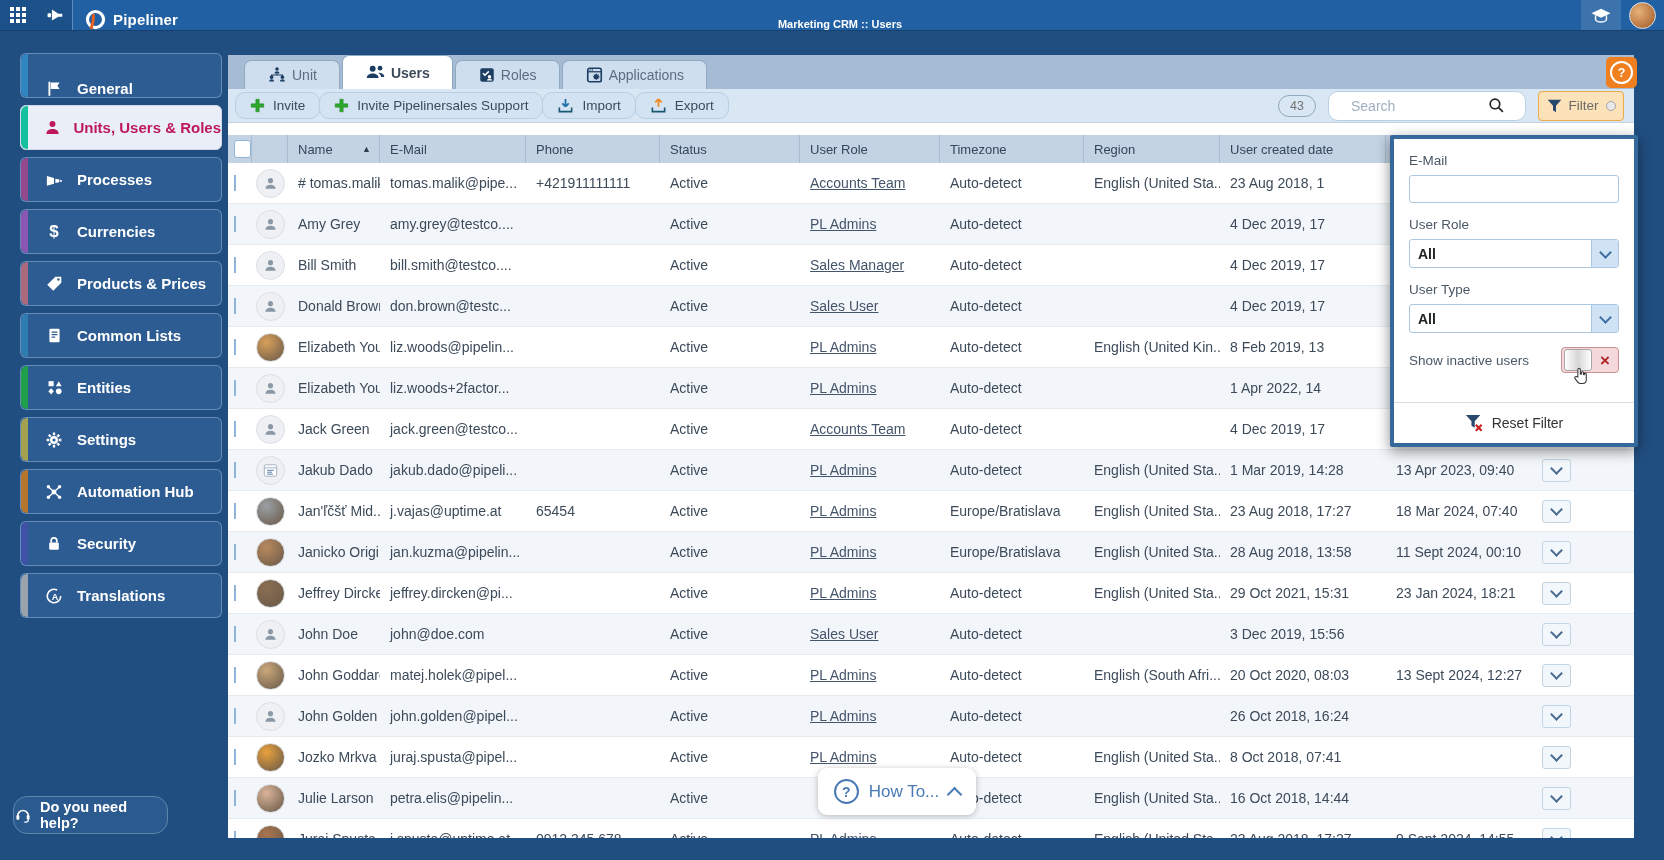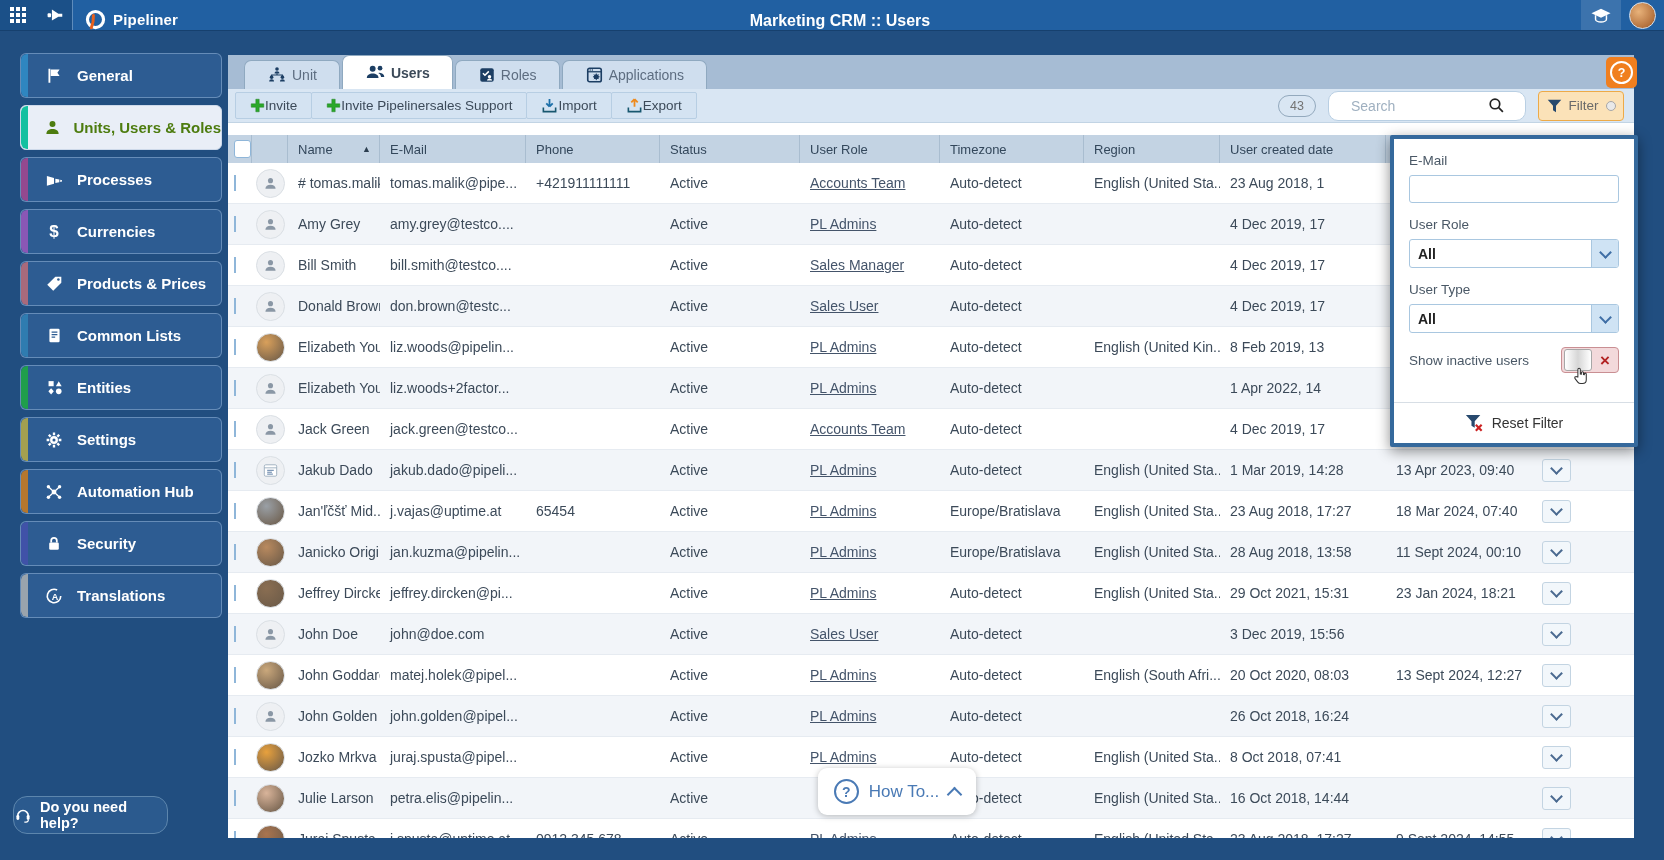--- a/index.html
+++ b/index.html
@@ -9,53 +9,53 @@
   svg{display:block}
   
   .topbar{position:absolute;left:0;top:0;width:100%;height:30px;background:#2160a2;
           display:flex;align-items:flex-end;z-index:20;border-bottom:1px solid #16406e;}
   .tb-sq{width:36px;height:30px;display:flex;align-items:center;justify-content:center;
          background:rgba(0,0,0,.16);cursor:pointer;}
   .tb-div{width:1px;height:30px;background:rgba(255,255,255,.28);}
   .brand{display:flex;align-items:center;gap:7px;margin-left:12px;}
   .brand-name{color:#fff;font-weight:bold;font-size:15px;letter-spacing:.2px;}
   .tb-title{position:absolute;left:16px;right:0;text-align:center;color:#fff;
-            font-weight:bold;font-size:16px;pointer-events:none;}
+            font-weight:bold;font-size:11px;pointer-events:none;}
   .tb-right{margin-left:auto;display:flex;align-items:center;gap:8px;padding-right:8px;z-index:2;}
   .tb-cap{width:40px;height:30px;background:rgba(255,255,255,.12);display:flex;
           align-items:center;justify-content:center;cursor:pointer;}
   .tb-avatar{width:25px;height:25px;border-radius:50%;border:1px solid #d8e2ee;
              background:radial-gradient(circle at 35% 35%,#e8b27a,#b4713d 70%,#7c4a22);cursor:pointer;}
   
   .sidebar{position:absolute;left:0;top:30px;width:228px;bottom:0;}
   .side-item{position:relative;width:202px;height:45px;margin:0 0 7px 20px;border-radius:6px;
              background:#2d5c92;border:1px solid rgba(170,200,230,.45);box-sizing:border-box;
              display:flex;align-items:center;color:#fff;cursor:pointer;overflow:hidden;}
-  .side-item:first-child{margin-top:23px;}
-  .side-item.sel{background:#e9eef7;color:#4d7c0f;border-color:#cdd9ea;}
+  .side-item:first-child{margin-top:23px;align-items:flex-end;}
+  .side-item.sel{background:#e9eef7;color:#be185d;border-color:#cdd9ea;}
   .side-edge{position:absolute;left:0;top:0;bottom:0;width:7px;border-radius:6px 0 0 6px;}
   .side-ico{width:22px;margin-left:22px;display:flex;justify-content:center;color:inherit;}
   .side-label{margin-left:12px;font-size:15px;font-weight:bold;white-space:nowrap;}
   .need-help{position:absolute;left:13px;bottom:26px;width:153px;height:36px;border-radius:14px;
              background:#2b5a8e;border:1px solid #5d86ad;display:flex;align-items:center;
              justify-content:center;gap:8px;color:#fff;font-size:14.5px;font-weight:bold;cursor:pointer;}
   
   .content{position:absolute;left:228px;top:55px;width:1406px;height:783px;background:#fff;
            overflow:hidden;}
   .tabrow{height:34px;background:#a6bcd4;display:flex;align-items:flex-end;padding-left:16px;box-sizing:border-box;}
   .tab{height:29px;margin-top:5px;display:flex;align-items:center;gap:5px;padding:0 22px;
        background:#cfdeee;border:1px solid #8fa9c0;border-bottom:none;border-radius:7px 7px 0 0;
        font-size:14px;color:#5d6d80;cursor:pointer;box-sizing:border-box;margin-right:2px;}
   .tab .ticon{color:#1c3e63;}
   .tab.active{height:34px;margin-top:0;background:#fff;color:#3c4a59;font-weight:bold;z-index:2;}
   .toolbar{height:34px;background:#d9e6f3;display:flex;align-items:center;padding:0 10px 0 8px;
            border-bottom:1px solid #c2d4e4;box-sizing:border-box;}
-  .tbtn{height:27px;display:flex;align-items:center;padding:0 14px;background:#d4e3f2;
+  .tbtn{height:27px;display:flex;align-items:center;gap:8px;padding:0 14px;background:#d4e3f2;
         border:1px solid #b7cee3;font-size:13.5px;color:#3c4a59;cursor:pointer;margin-left:-1px;
-        box-sizing:border-box;border-radius:2px;white-space:nowrap;}
+        box-sizing:border-box;border-radius:10px;white-space:nowrap;}
   .count-badge{margin-left:auto;height:20px;padding:0 11px;border:1px solid #93a9bd;border-radius:11px;
          font-size:12.5px;color:#737373;display:flex;align-items:center;background:transparent;}
   .searchbox{width:198px;height:30px;background:#fff;border:1px solid #b9cfe3;border-radius:10px;
              margin-left:12px;display:flex;align-items:center;padding:0 20px;box-sizing:border-box;}
   .searchbox input{flex:1;border:none;outline:none;font-size:14px;color:#333;background:transparent;
                    font-family:"Liberation Sans",sans-serif;min-width:0;}
   .searchbox input::placeholder{color:#9fb0c0;}
   .filter-btn{width:86px;height:30px;margin-left:12px;background:#fbe2b8;border:1px solid #edaa48;
               border-radius:4px;display:flex;align-items:center;justify-content:center;gap:7px;
               cursor:pointer;box-sizing:border-box;}

